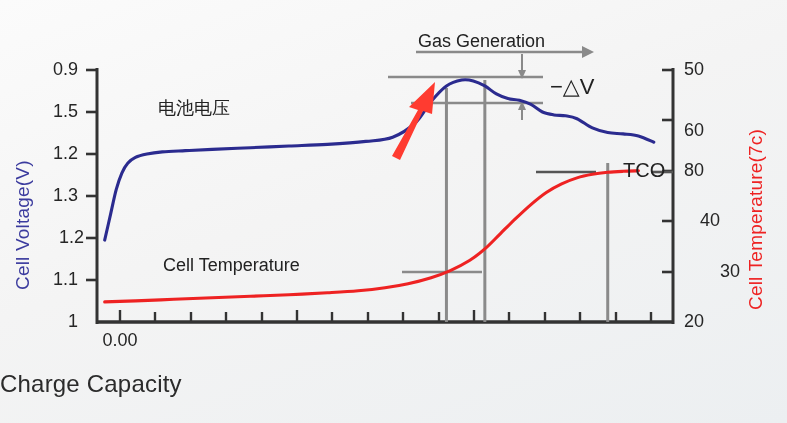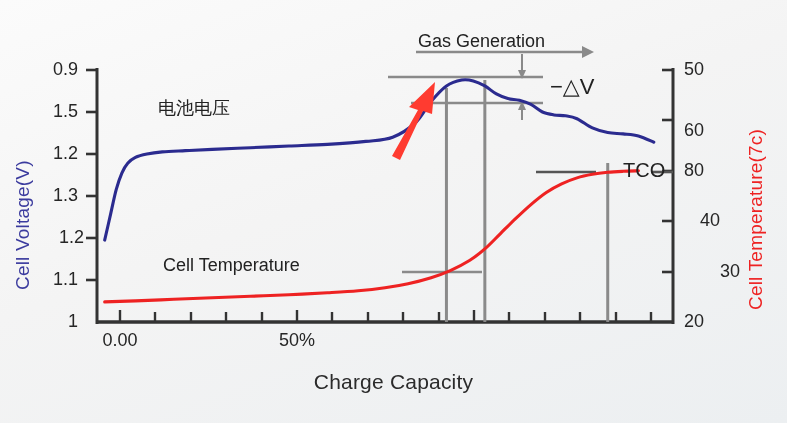--- a/index.html
+++ b/index.html
@@ -39,25 +39,24 @@
   }
   #y-right-title {
     color: #ee2222;
     transform-origin: 0 0;
     transform: rotate(-90deg);
     left: 745px;
     top: 310px;
   }
   #x-title {
     color: #2b2b2b;
-    font-size: 21px;
+    font-size: 24px;
     left: 0;
     top: 370px;
     width: 787px;
-    text-align: center;
   }
   .tick-label {
     position: absolute;
     font-size: 18px;
     color: #262626;
     white-space: nowrap;
   }
   .tick-left { text-align: right; }
   .tick-right { text-align: left; }
   .tick-x { text-align: center; }
@@ -172,21 +171,20 @@
   <div class="tick-label tick-left" style="left:34px; top:311px; width:44px;">1</div>
 
   <div class="tick-label tick-right" style="left:684px; top:59px; width:40px;">50</div>
   <div class="tick-label tick-right" style="left:684px; top:120px; width:40px;">60</div>
   <div class="tick-label tick-right" style="left:684px; top:160px; width:40px;">80</div>
   <div class="tick-label tick-right" style="left:700px; top:210px; width:40px;">40</div>
   <div class="tick-label tick-right" style="left:684px; top:261px; width:40px;margin-left:36px;">30</div>
   <div class="tick-label tick-right" style="left:684px; top:311px; width:40px;">20</div>
 
   <div class="tick-label tick-x" style="left:80px; top:330px; width:80px;">0.00</div>
-  <div class="tick-label tick-x" style="left:257px; top:330px; width:80px;">50%</div>
 
   <div class="axis-title" id="y-left-title">Cell Voltage(V)</div>
   <div class="axis-title" id="y-right-title">Cell Temperature(7c)</div>
   <div class="axis-title" id="x-title">Charge Capacity</div>
 
   <div class="series-label" id="label-voltage">电池电压</div>
   <div class="series-label" id="label-gas">Gas Generation</div>
   <div class="series-label" id="label-temp">Cell Temperature</div>
   <div class="series-label" id="label-dv">−△V</div>
   <div class="series-label" id="label-tco">TCO</div>

